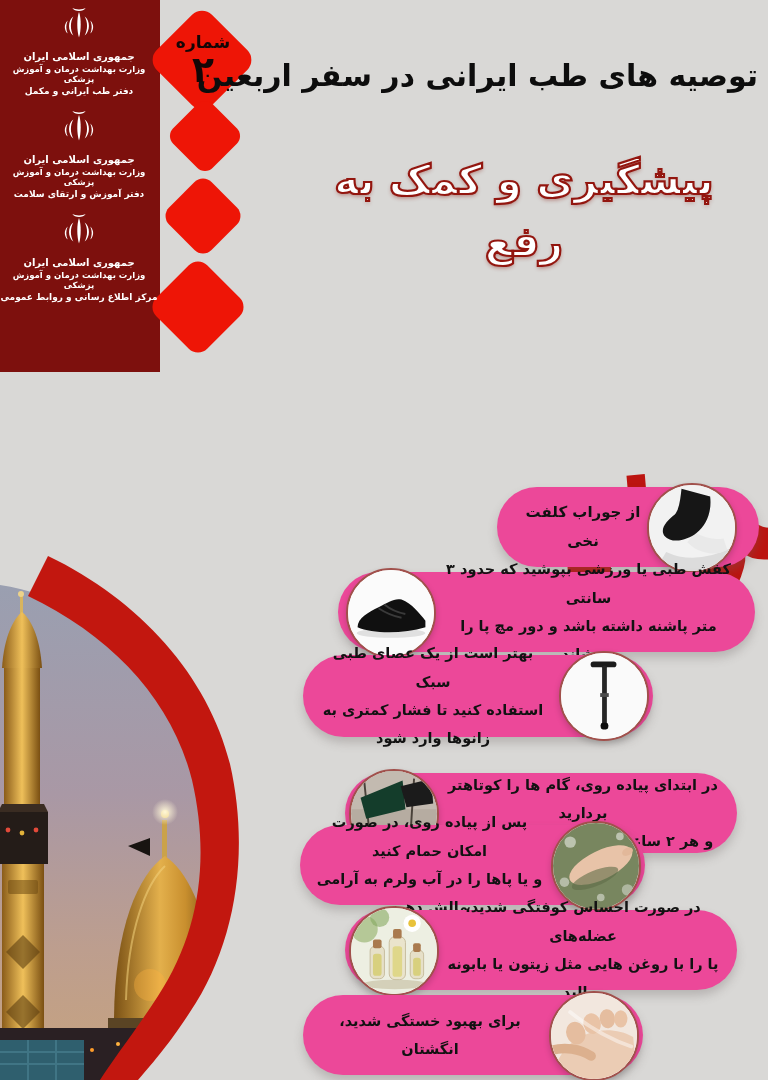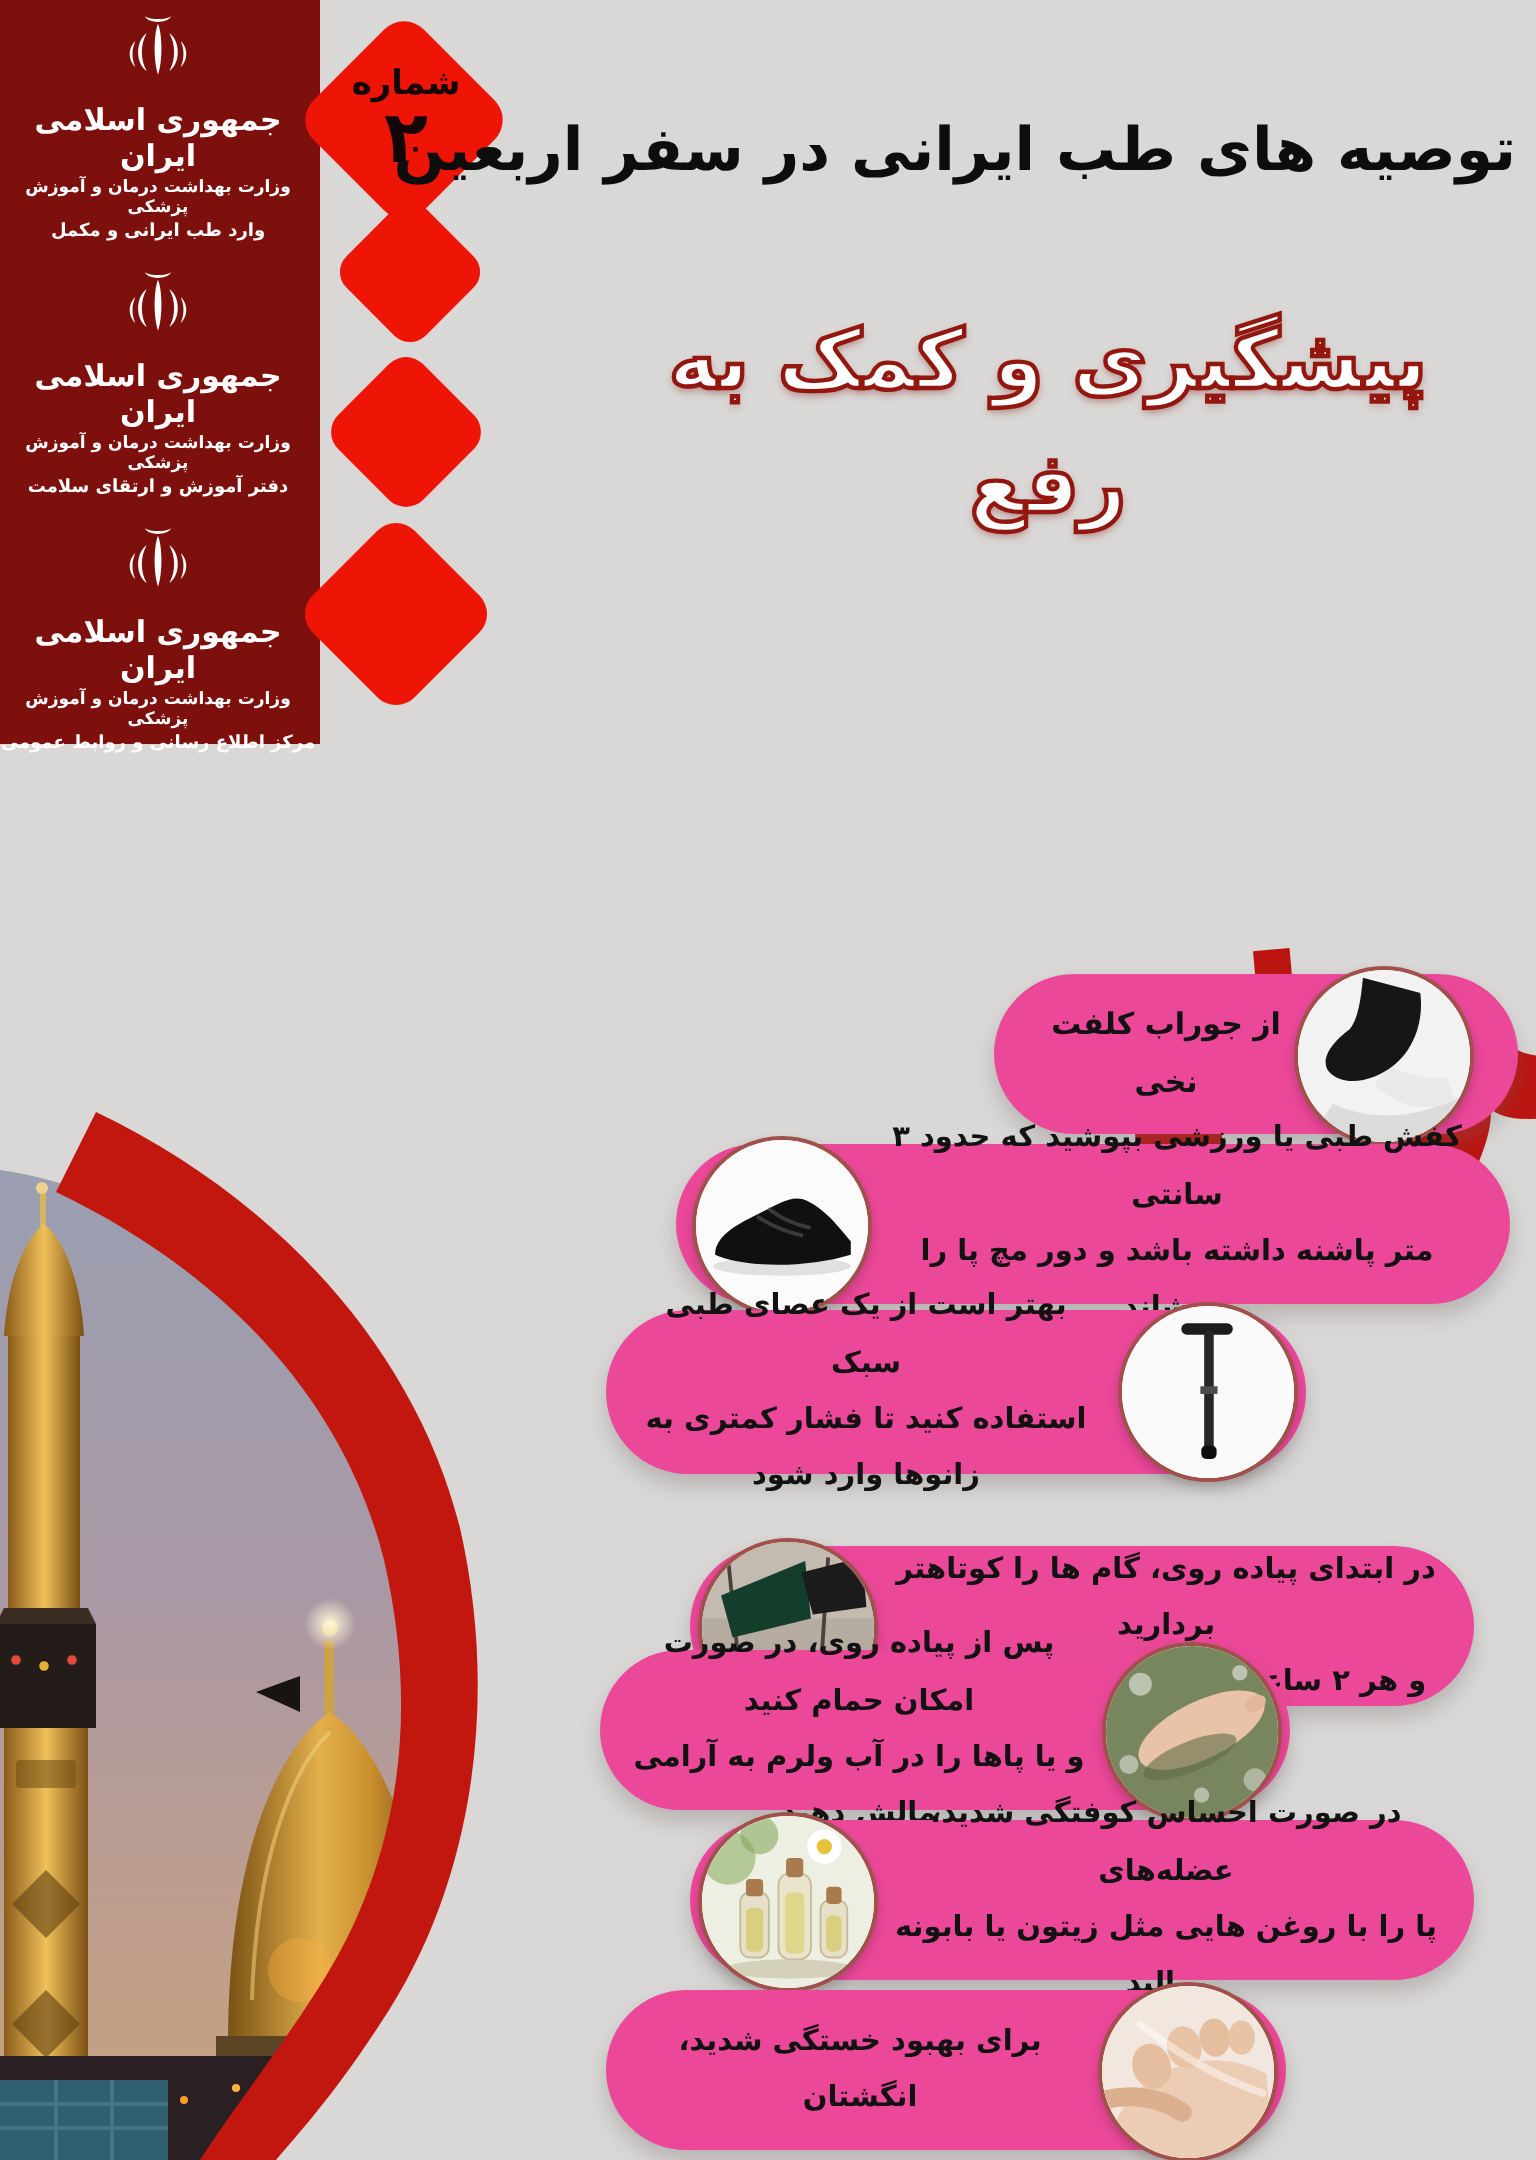--- a/index.html
+++ b/index.html
@@ -15,21 +15,21 @@
     position:absolute;left:152px;top:8px;width:102px;height:104px;
     display:flex;flex-direction:column;align-items:center;justify-content:center;
     color:#140606;text-align:center;z-index:5;
   }
   .badge .lbl{font-size:17px;font-weight:bold;}
   .badge .num{font-size:36px;font-weight:bold;line-height:1;}
   
   .logos{position:absolute;left:0;top:6px;width:158px;z-index:4;}
   .logo{width:100%;margin-bottom:13px;display:flex;flex-direction:column;align-items:center;color:#fff;text-align:center;}
   .logo svg{width:34px;height:42px;margin-bottom:3px;}
-  .logo .l1{font-size:15px;font-weight:bold;}
+  .logo .l1{font-size:10px;font-weight:bold;}
   .logo .l2{font-size:8.5px;font-weight:bold;margin-top:2px;}
   .logo .l3{font-size:9px;font-weight:bold;margin-top:2px;}
   
   .title{
     position:absolute;top:58px;right:10px;left:300px;z-index:3;
     font-size:30px;font-weight:bold;color:#0d0d0d;text-align:left;
     white-space:nowrap;
   }
   .subtitle{
     position:absolute;top:150px;left:295px;right:15px;z-index:3;text-align:center;
@@ -154,21 +154,21 @@
       <svg viewBox="0 0 36 44" fill="#fff">
         <path d="M18 6 C15.6 12 15.6 26 18 33 C20.4 26 20.4 12 18 6 Z"></path>
         <path d="M12 11 C6 15 6 27 12 31 C8.6 25 8.6 17 12 11 Z"></path>
         <path d="M24 11 C30 15 30 27 24 31 C27.4 25 27.4 17 24 11 Z"></path>
         <path d="M6 15 C2 19 2 25 6 29 C4 24 4 20 6 15 Z"></path>
         <path d="M30 15 C34 19 34 25 30 29 C32 24 32 20 30 15 Z"></path>
         <path d="M11 2 C14 4 22 4 25 2 C23 6 13 6 11 2 Z"></path>
       </svg>
       <div class="l1">جمهوری اسلامی ایران</div>
       <div class="l2">وزارت بهداشت درمان و آموزش پزشکی</div>
-      <div class="l3">وارد طب ایرانی و مکمل</div>
+      <div class="l3">دفتر طب ایرانی و مکمل</div>
     </div>
     <div class="logo">
       <svg viewBox="0 0 36 44" fill="#fff">
         <path d="M18 6 C15.6 12 15.6 26 18 33 C20.4 26 20.4 12 18 6 Z"></path>
         <path d="M12 11 C6 15 6 27 12 31 C8.6 25 8.6 17 12 11 Z"></path>
         <path d="M24 11 C30 15 30 27 24 31 C27.4 25 27.4 17 24 11 Z"></path>
         <path d="M6 15 C2 19 2 25 6 29 C4 24 4 20 6 15 Z"></path>
         <path d="M30 15 C34 19 34 25 30 29 C32 24 32 20 30 15 Z"></path>
         <path d="M11 2 C14 4 22 4 25 2 C23 6 13 6 11 2 Z"></path>
       </svg>

